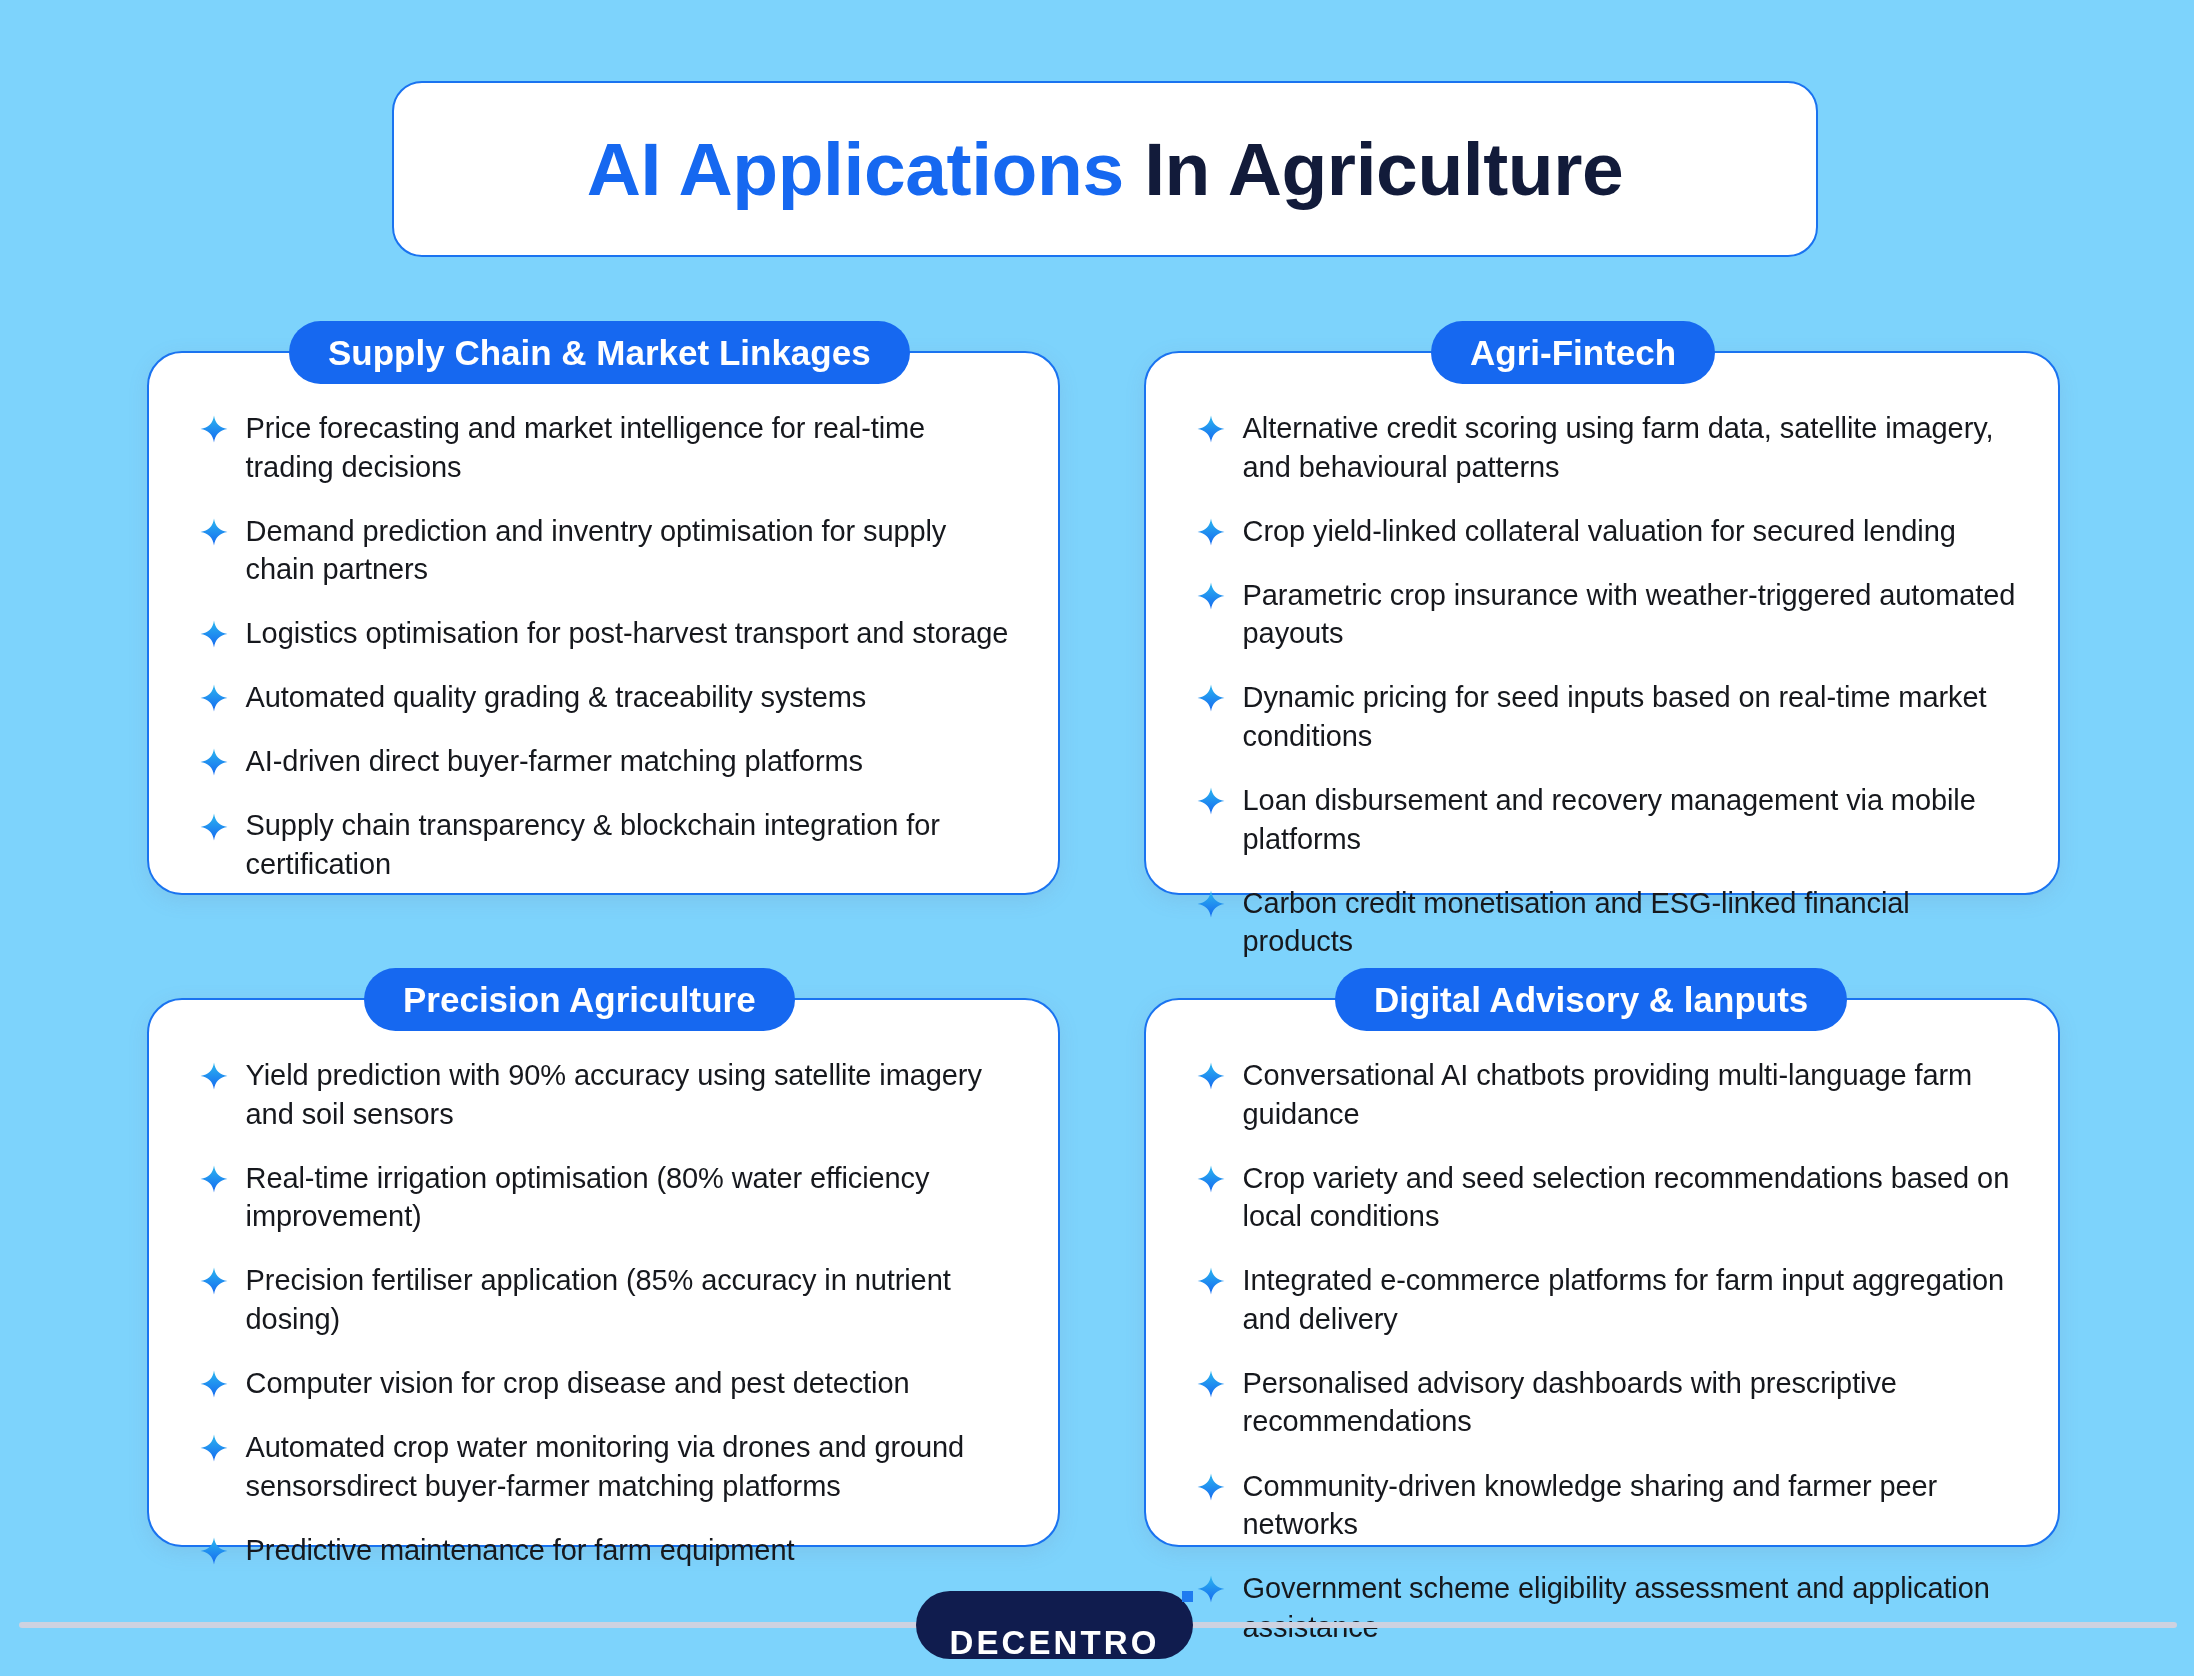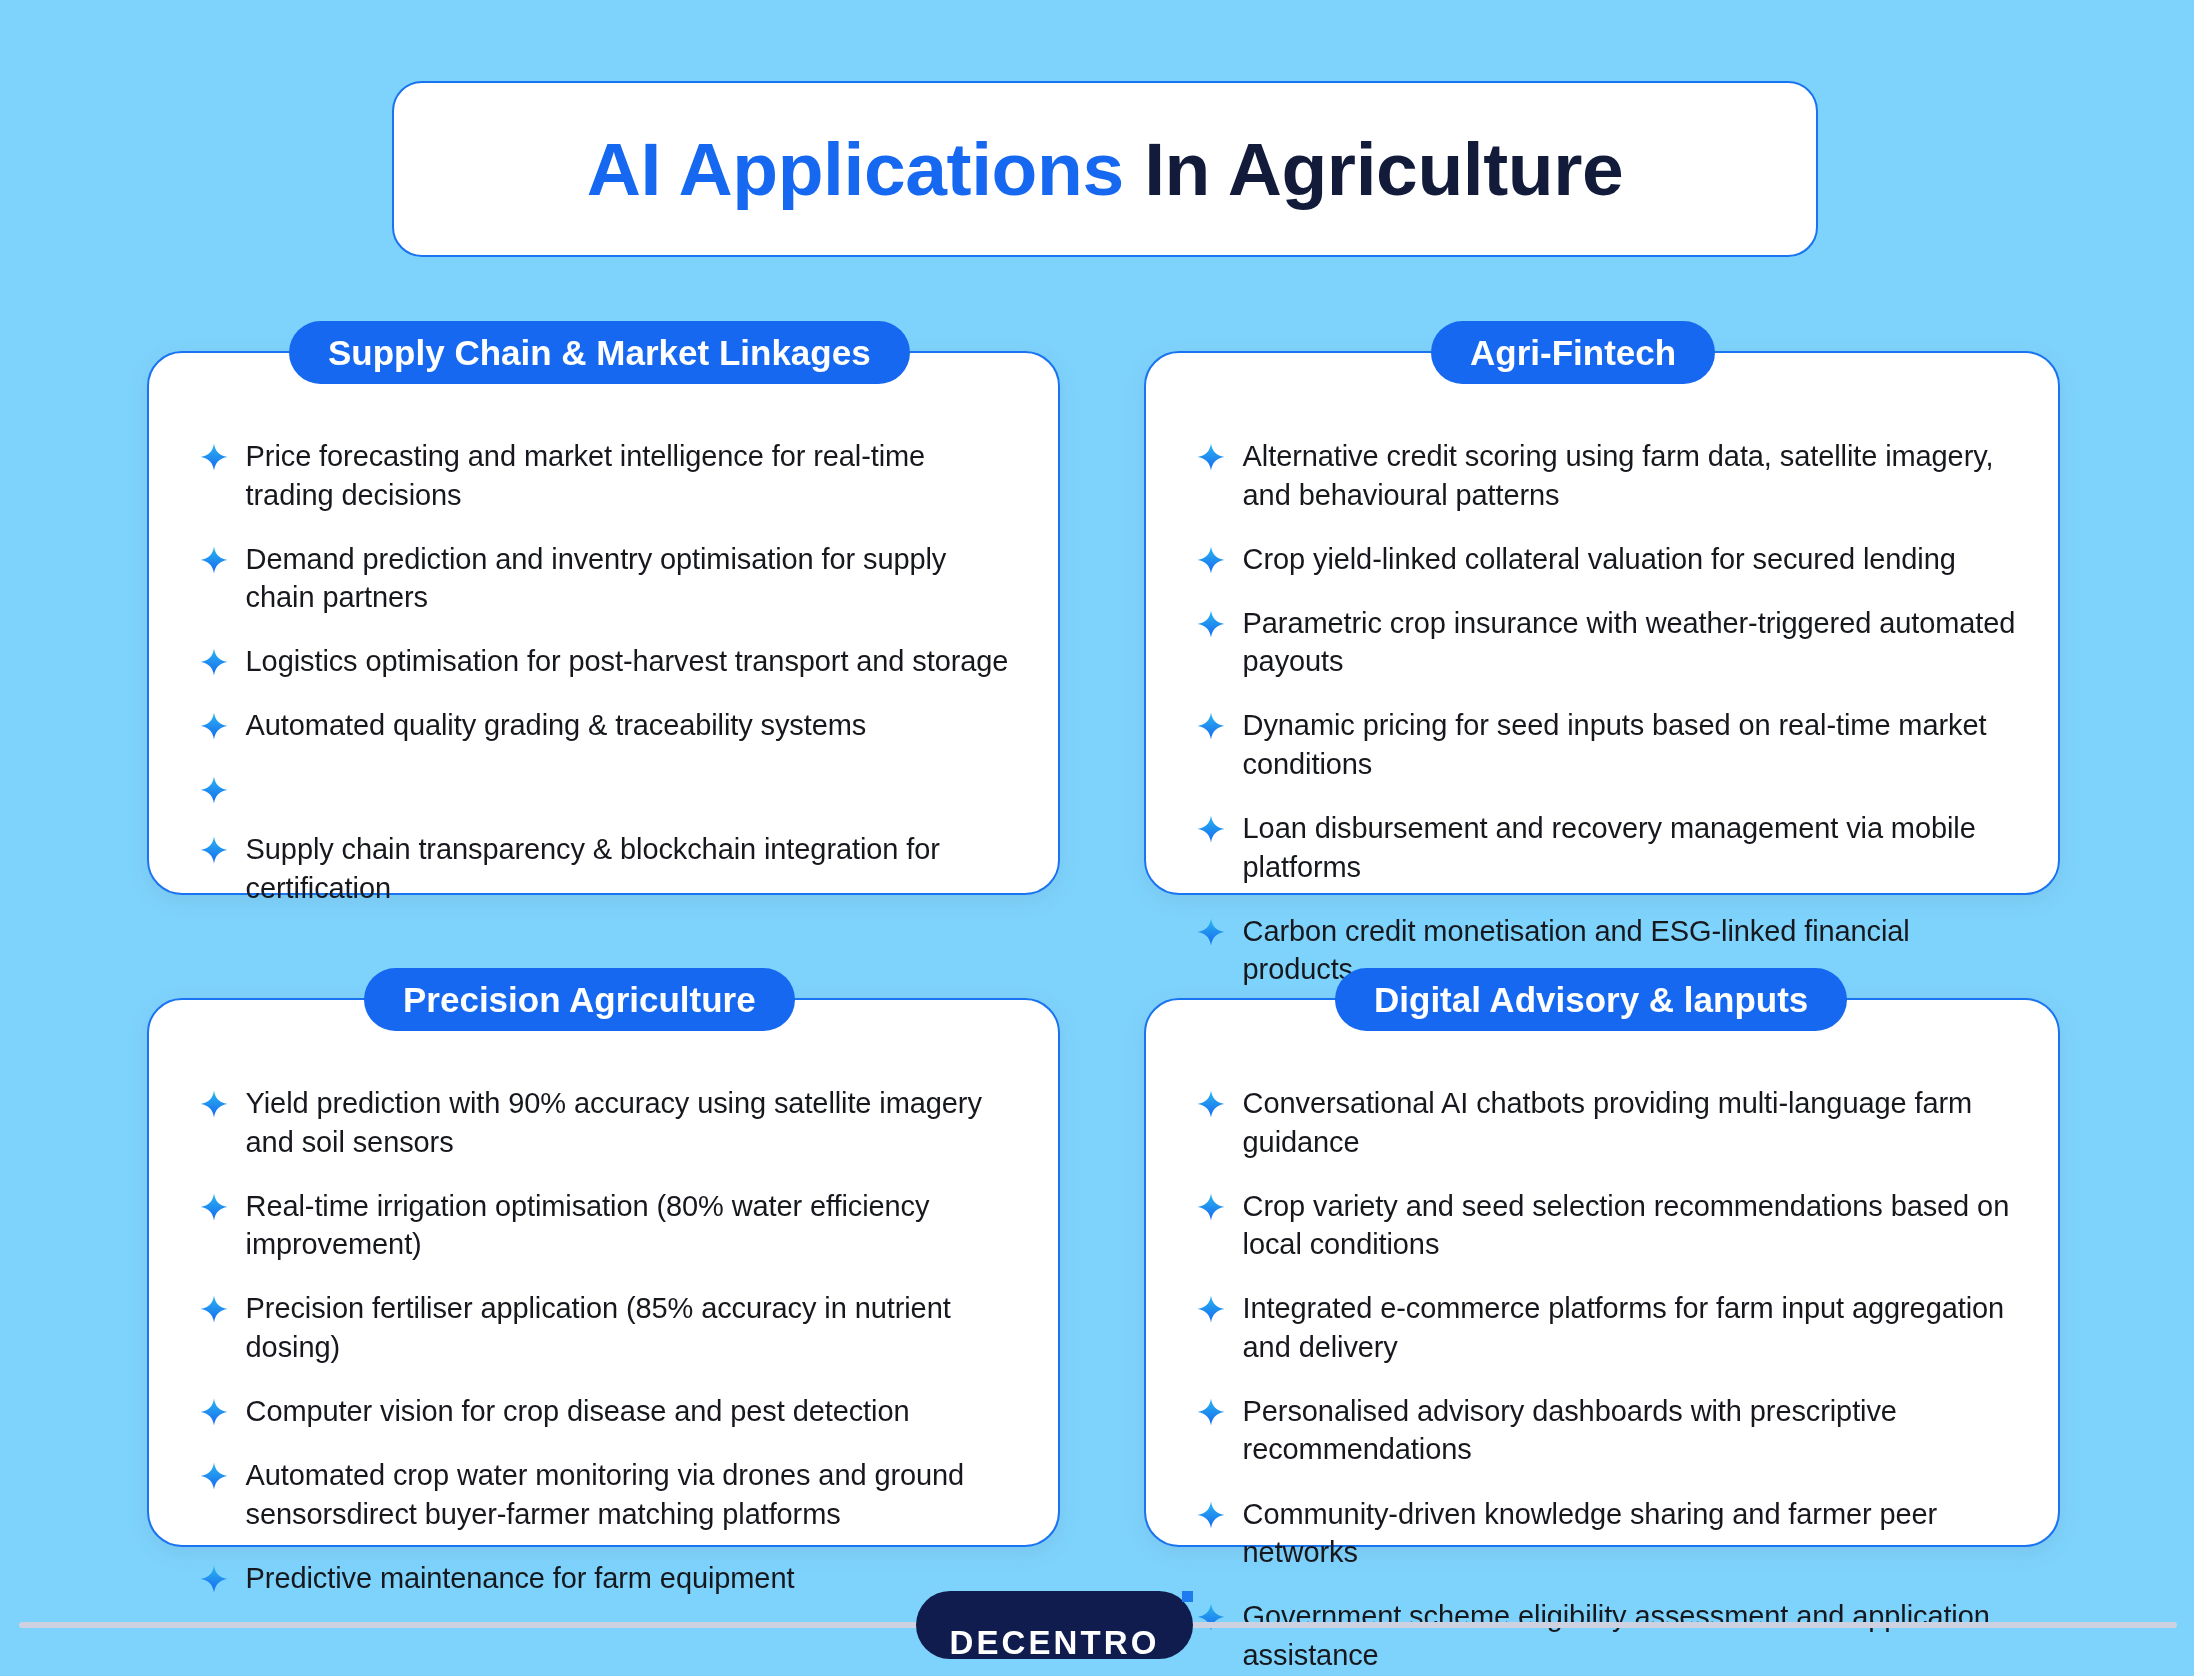--- a/index.html
+++ b/index.html
@@ -83,21 +83,21 @@
   }
   .hdr-tl { left:140px; }
   .hdr-tr { left:285px; }
   .hdr-bl { left:215px; }
   .hdr-br { left:189px;justify-content:flex-end; }
 
   .card-body {
     position:absolute;
     left:51px;
     right:42px;
-    top:84px;
+    top:56px;
   }
 
   .bullet-item {
     display:flex;
     align-items:flex-start;
     margin-bottom:25.5px;
   }
   .bullet-item:last-child { margin-bottom:0; }
 
   .sparkle {
@@ -224,20 +224,21 @@
           <div class="bullet-item">
             <span class="sparkle"><svg viewBox="0 0 100 100" width="28" height="28" aria-hidden="true">
                 <defs>
                   <linearGradient id="sg0-4" x1="0" y1="0" x2="0" y2="1">
                     <stop offset="0%" stop-color="#2bb7ef"></stop>
                     <stop offset="100%" stop-color="#1668f0"></stop>
                   </linearGradient>
                 </defs>
                 <path d="M50 2 C54 30 70 46 98 50 C70 54 54 70 50 98 C46 70 30 54 2 50 C30 46 46 30 50 2 Z" fill="url(#sg0-4)"></path>
               </svg></span>
+            <span class="bullet-text">AI-driven direct buyer-farmer matching platforms</span>
           </div>
           <div class="bullet-item">
             <span class="sparkle"><svg viewBox="0 0 100 100" width="28" height="28" aria-hidden="true">
                 <defs>
                   <linearGradient id="sg0-5" x1="0" y1="0" x2="0" y2="1">
                     <stop offset="0%" stop-color="#2bb7ef"></stop>
                     <stop offset="100%" stop-color="#1668f0"></stop>
                   </linearGradient>
                 </defs>
                 <path d="M50 2 C54 30 70 46 98 50 C70 54 54 70 50 98 C46 70 30 54 2 50 C30 46 46 30 50 2 Z" fill="url(#sg0-5)"></path>

